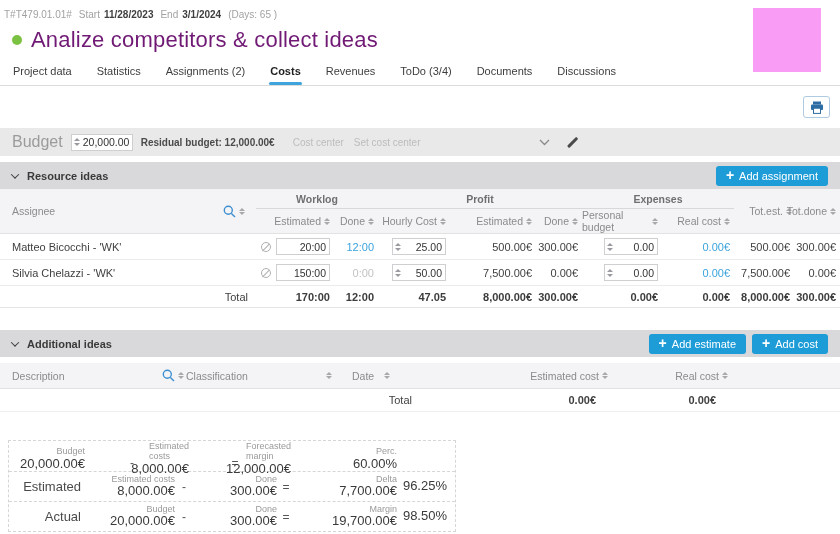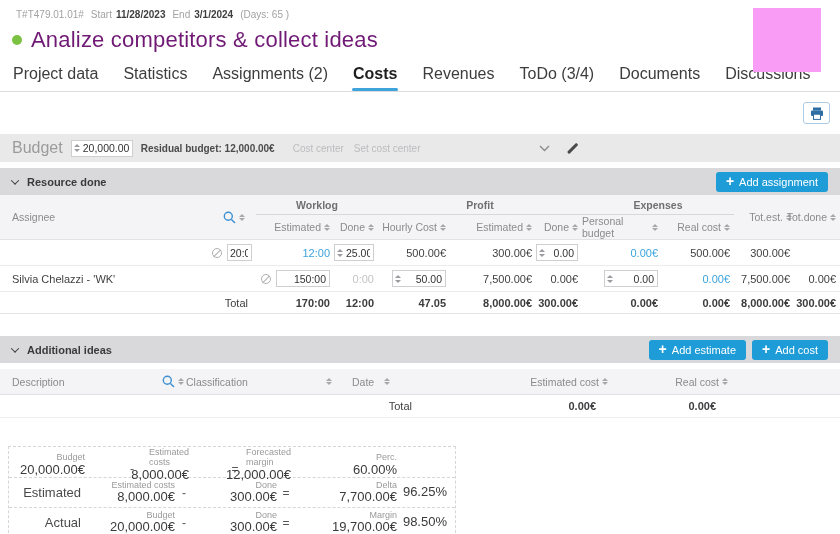--- a/index.html
+++ b/index.html
@@ -2,31 +2,31 @@
 <html><head>
 <meta charset="utf-8">
 <style>
   * { box-sizing: border-box; margin: 0; padding: 0; }
   html,body { width:840px; height:534px; }
   body {
     font-family:"Liberation Sans", sans-serif;
     background:#ffffff; color:#3f3f41; position:relative; overflow:hidden;
   }
   
-  .meta { padding:9px 16px 0; font-size:10px; color:#a2a2a2; display:flex; gap:7px; align-items:baseline; }
+  .meta { padding:9px 4px 0; font-size:10px; color:#a2a2a2; display:flex; gap:7px; align-items:baseline; }
   .meta b { color:#3f3f3f; font-weight:700; }
   .meta .pair { display:flex; gap:4px; }
   
   .title-row { display:flex; align-items:center; gap:9px; padding:7px 12px 2px; }
   .dot { width:10px; height:10px; border-radius:50%; background:#7cc242; flex:none; }
   .title { font-size:22px; color:#701a75; font-weight:400; letter-spacing:.2px; }
   
   .pink-note { position:absolute; left:753px; top:8px; width:68px; height:64px; background:#f99cf6; z-index:5; }
   
-  .tabs { display:flex; gap:23px; padding:6px 12px 0; border-bottom:1px solid #dcdcde; font-size:16px; color:#3d3d3d; }
+  .tabs { display:flex; gap:23px; padding:6px 12px 0; border-bottom:1px solid #dcdcde; font-size:11px; color:#3d3d3d; }
   .tab { padding:4px 1px 8px; position:relative; cursor:pointer; white-space:nowrap; }
   .tab.active { font-weight:700; color:#1f1f1f; }
   .tab.active::after { content:''; position:absolute; left:0; right:0; bottom:0; height:3px; background:#3fa3dc; border-radius:2px; }
   
   .print-row { height:42px; display:flex; justify-content:flex-end; align-items:center; padding:0 10px; }
   .print-btn { width:27px; height:22px; border:1px solid #aecbe3; border-radius:3px; background:#fff; display:flex; align-items:center; justify-content:center; cursor:pointer; }
   
   .budget-bar { height:28px; background:#e9e9ea; display:flex; align-items:center; padding:0 12px; font-size:10px; }
   .budget-label { font-size:16px; color:#9b9b9b; margin-right:8px; }
   .num-box { display:flex; align-items:center; background:#fff; border:1px solid #cfcfd2; height:17px; padding:0 3px 0 2px; }
@@ -155,21 +155,21 @@
       </svg>
   </span>
   <span class="pencil"></span>
 </div>
 
 <div class="gap6"></div>
 
 <div class="section-bar">
   <span class="section-left">
     <span class="collapse"></span>
-    <span>Resource done</span>
+    <span>Resource ideas</span>
   </span>
   <button class="btn">
     <span class="plus">+</span>
     <span>Add assignment</span>
   </button>
 </div>
 
 <div class="rgrid rhead">
   <span class="h-assignee">Assignee</span>
   <span class="h-search">
@@ -214,20 +214,21 @@
       <span>Tot.est.</span>
       <span class="sort"></span>
     </span>
   <span class="h-totdone">
       <span>Tot.done</span>
       <span class="sort"></span>
     </span>
 </div>
 
 <div class="rgrid rrow">
+  <span>Matteo Bicocchi - 'WK'</span>
   <span></span>
   <span class="wl-cell">
     <span class="noentry"></span>
     <span class="num-box inp-sm">
         <input readonly="" value="20:00" style="">
       </span>
   </span>
   <span class="cell-r link">12:00</span>
   <span class="wl-cell">
     <span class="num-box inp-sm">

